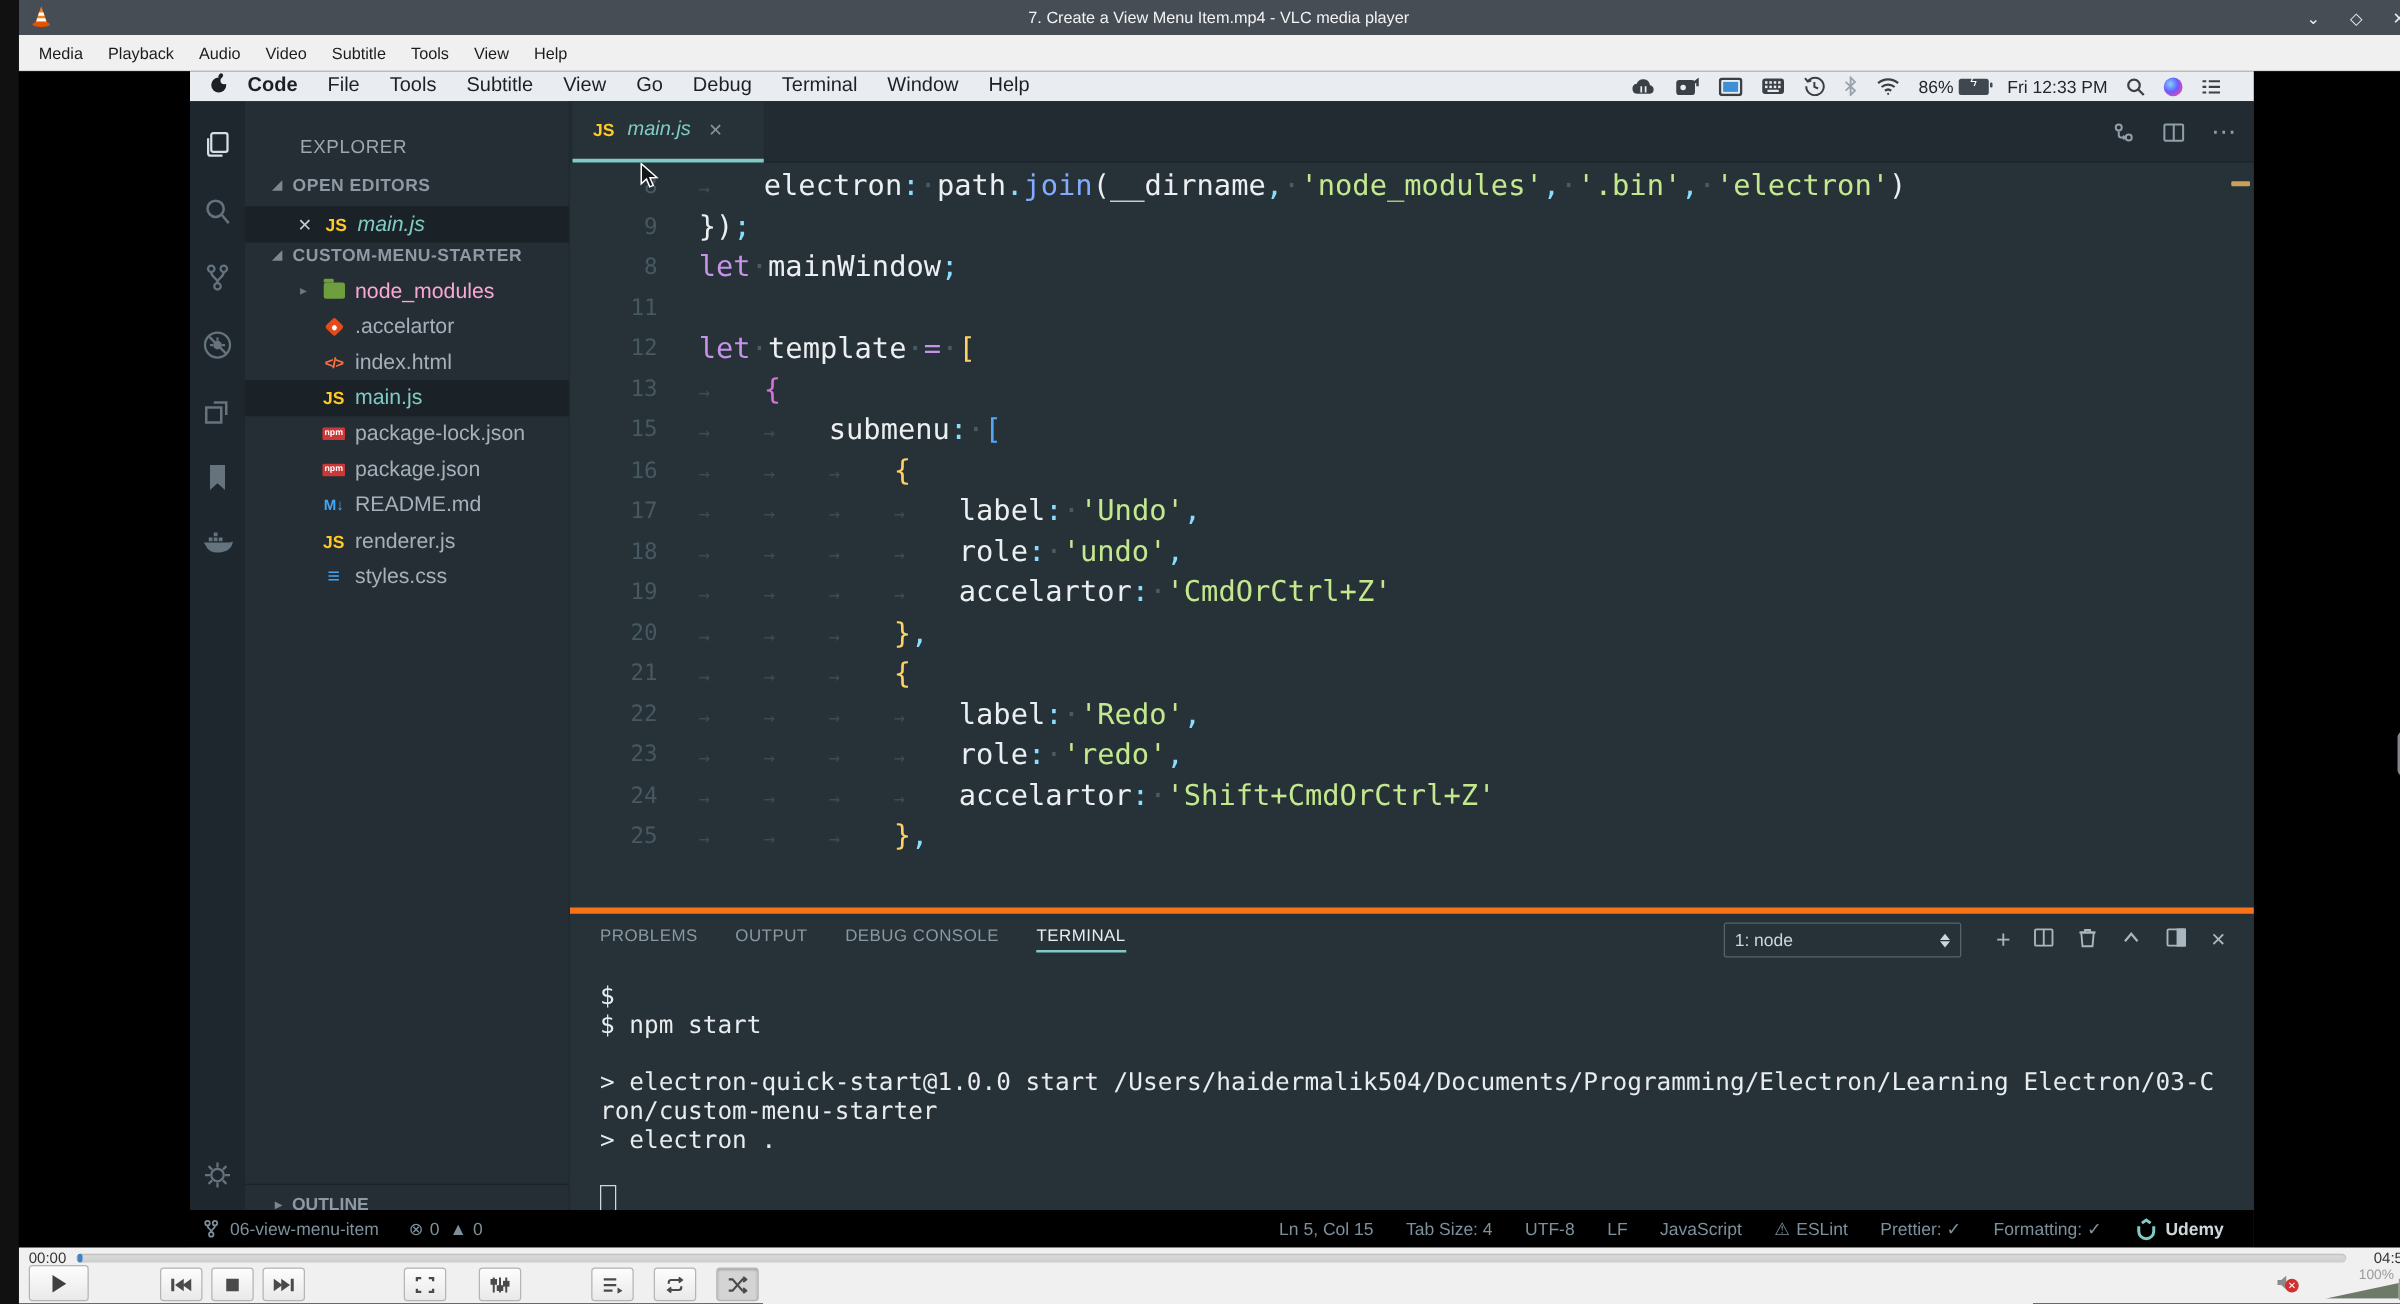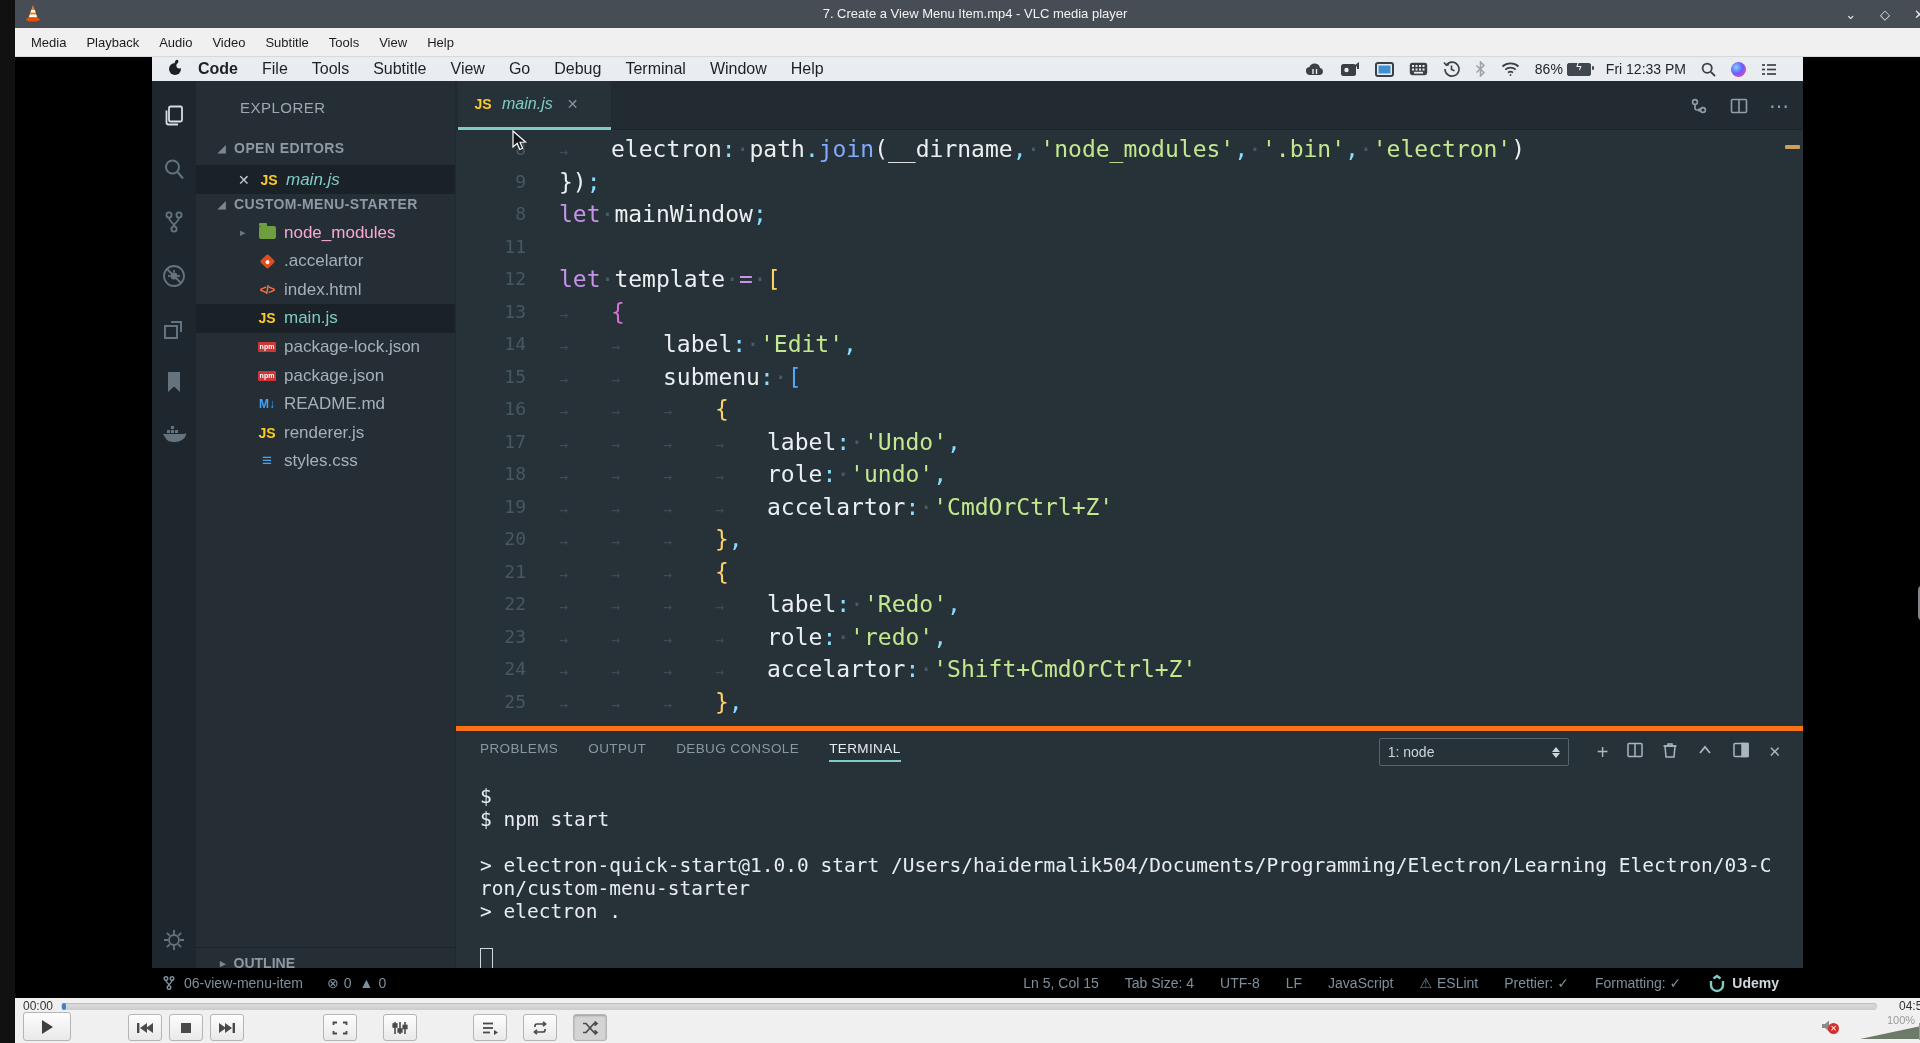--- a/index.html
+++ b/index.html
@@ -29,21 +29,21 @@
   .batt:after{content:"";position:absolute;right:-4px;top:2.5px;width:2px;height:4px;background:#41474e;border-radius:1px;}
   .batt .bolt{position:absolute;left:0;right:0;top:-3px;text-align:center;color:#fff;font-size:10px;}
   .siri{width:15px;height:15px;border-radius:50%;background:radial-gradient(circle at 35% 35%,#7fd4ff,#6a5cff 45%,#d64bb9 75%,#51d98a);}
   
   .vscode{position:absolute;left:0;top:24px;right:0;bottom:0;}
   .activity{position:absolute;left:0;top:0;width:44px;bottom:0;background:#1e272d;}
   .act-ic{position:absolute;left:9px;width:26px;height:26px;color:#64737d;}
   .act-ic.active{color:#d5dee3;}
   .act-ic svg{width:26px;height:26px;display:block;}
   .sidebar{position:absolute;left:44px;top:0;width:260px;bottom:0;background:#242e34;border-right:1px solid #1f2930;box-sizing:border-box;}
-  .expl-title{position:absolute;left:44px;top:18px;font-size:15px;letter-spacing:.5px;color:#9fa8b0;}
+  .expl-title{position:absolute;left:44px;top:28px;font-size:15px;letter-spacing:.5px;color:#9fa8b0;}
   .sect{position:absolute;left:0;right:0;height:26px;display:flex;align-items:center;font-weight:bold;font-size:14px;color:#8f99a3;letter-spacing:.4px;}
   .sect .tri{margin:0 8px 0 22px;font-size:10px;color:#7d8790;}
   .row{position:absolute;left:0;right:0;height:29px;display:flex;align-items:center;font-size:17px;color:#a6b0ba;}
   .row.sel{background:#1a2227;}
   .row .closex{width:18px;margin-left:42px;color:#c3ccd3;font-size:14px;}
   .row .arrow{width:14px;margin-left:44px;color:#6b7680;font-size:11px;}
   .row .noarrow{width:14px;margin-left:44px;}
   .fi{width:26px;display:flex;justify-content:center;align-items:center;margin-right:4px;flex:none;}
   .fi-js{color:#ffca28;font-weight:bold;font-size:14px;font-style:normal;}
   .fi-folder{width:17px;height:13px;background:#7cb342;border-radius:2px;position:relative;opacity:.85;}
@@ -432,21 +432,20 @@
             </div>
           </div>
 
           <div class="editor" id="codeEditor" style="padding-top: 3px;">
               <div class="codeline"><span class="ln">8</span><span class="code-body"><span class="tk-t">→</span><span class="tk-v">electron</span><span class="tk-p">:</span><span class="tk-w">·</span><span class="tk-v">path</span><span class="tk-p">.</span><span class="tk-f">join</span><span class="tk-v">(</span><span class="tk-v">__dirname</span><span class="tk-p">,</span><span class="tk-w">·</span><span class="tk-s">'node_modules'</span><span class="tk-p">,</span><span class="tk-w">·</span><span class="tk-s">'.bin'</span><span class="tk-p">,</span><span class="tk-w">·</span><span class="tk-s">'electron'</span><span class="tk-v">)</span></span></div>
               <div class="codeline"><span class="ln">9</span><span class="code-body"><span class="tk-v">})</span><span class="tk-p">;</span></span></div>
               <div class="codeline"><span class="ln">8</span><span class="code-body"><span class="tk-k">let</span><span class="tk-w">·</span><span class="tk-v">mainWindow</span><span class="tk-p">;</span></span></div>
               <div class="codeline"><span class="ln">11</span><span class="code-body"></span></div>
               <div class="codeline"><span class="ln">12</span><span class="code-body"><span class="tk-k">let</span><span class="tk-w">·</span><span class="tk-v">template</span><span class="tk-w">·</span><span class="tk-k">=</span><span class="tk-w">·</span><span class="tk-b1">[</span></span></div>
               <div class="codeline"><span class="ln">13</span><span class="code-body"><span class="tk-t">→</span><span class="tk-b2">{</span></span></div>
-              <div class="codeline"><span class="ln">14</span><span class="code-body"><span class="tk-t">→</span><span class="tk-t">→</span><span class="tk-v">label</span><span class="tk-p">:</span><span class="tk-w">·</span><span class="tk-s">'Edit'</span><span class="tk-p">,</span></span></div>
               <div class="codeline"><span class="ln">15</span><span class="code-body"><span class="tk-t">→</span><span class="tk-t">→</span><span class="tk-v">submenu</span><span class="tk-p">:</span><span class="tk-w">·</span><span class="tk-b3">[</span></span></div>
               <div class="codeline"><span class="ln">16</span><span class="code-body"><span class="tk-t">→</span><span class="tk-t">→</span><span class="tk-t">→</span><span class="tk-b1">{</span></span></div>
               <div class="codeline"><span class="ln">17</span><span class="code-body"><span class="tk-t">→</span><span class="tk-t">→</span><span class="tk-t">→</span><span class="tk-t">→</span><span class="tk-v">label</span><span class="tk-p">:</span><span class="tk-w">·</span><span class="tk-s">'Undo'</span><span class="tk-p">,</span></span></div>
               <div class="codeline"><span class="ln">18</span><span class="code-body"><span class="tk-t">→</span><span class="tk-t">→</span><span class="tk-t">→</span><span class="tk-t">→</span><span class="tk-v">role</span><span class="tk-p">:</span><span class="tk-w">·</span><span class="tk-s">'undo'</span><span class="tk-p">,</span></span></div>
               <div class="codeline"><span class="ln">19</span><span class="code-body"><span class="tk-t">→</span><span class="tk-t">→</span><span class="tk-t">→</span><span class="tk-t">→</span><span class="tk-v">accelartor</span><span class="tk-p">:</span><span class="tk-w">·</span><span class="tk-s">'CmdOrCtrl+Z'</span></span></div>
               <div class="codeline"><span class="ln">20</span><span class="code-body"><span class="tk-t">→</span><span class="tk-t">→</span><span class="tk-t">→</span><span class="tk-b1">}</span><span class="tk-p">,</span></span></div>
               <div class="codeline"><span class="ln">21</span><span class="code-body"><span class="tk-t">→</span><span class="tk-t">→</span><span class="tk-t">→</span><span class="tk-b1">{</span></span></div>
               <div class="codeline"><span class="ln">22</span><span class="code-body"><span class="tk-t">→</span><span class="tk-t">→</span><span class="tk-t">→</span><span class="tk-t">→</span><span class="tk-v">label</span><span class="tk-p">:</span><span class="tk-w">·</span><span class="tk-s">'Redo'</span><span class="tk-p">,</span></span></div>
               <div class="codeline"><span class="ln">23</span><span class="code-body"><span class="tk-t">→</span><span class="tk-t">→</span><span class="tk-t">→</span><span class="tk-t">→</span><span class="tk-v">role</span><span class="tk-p">:</span><span class="tk-w">·</span><span class="tk-s">'redo'</span><span class="tk-p">,</span></span></div>
               <div class="codeline"><span class="ln">24</span><span class="code-body"><span class="tk-t">→</span><span class="tk-t">→</span><span class="tk-t">→</span><span class="tk-t">→</span><span class="tk-v">accelartor</span><span class="tk-p">:</span><span class="tk-w">·</span><span class="tk-s">'Shift+CmdOrCtrl+Z'</span></span></div>

